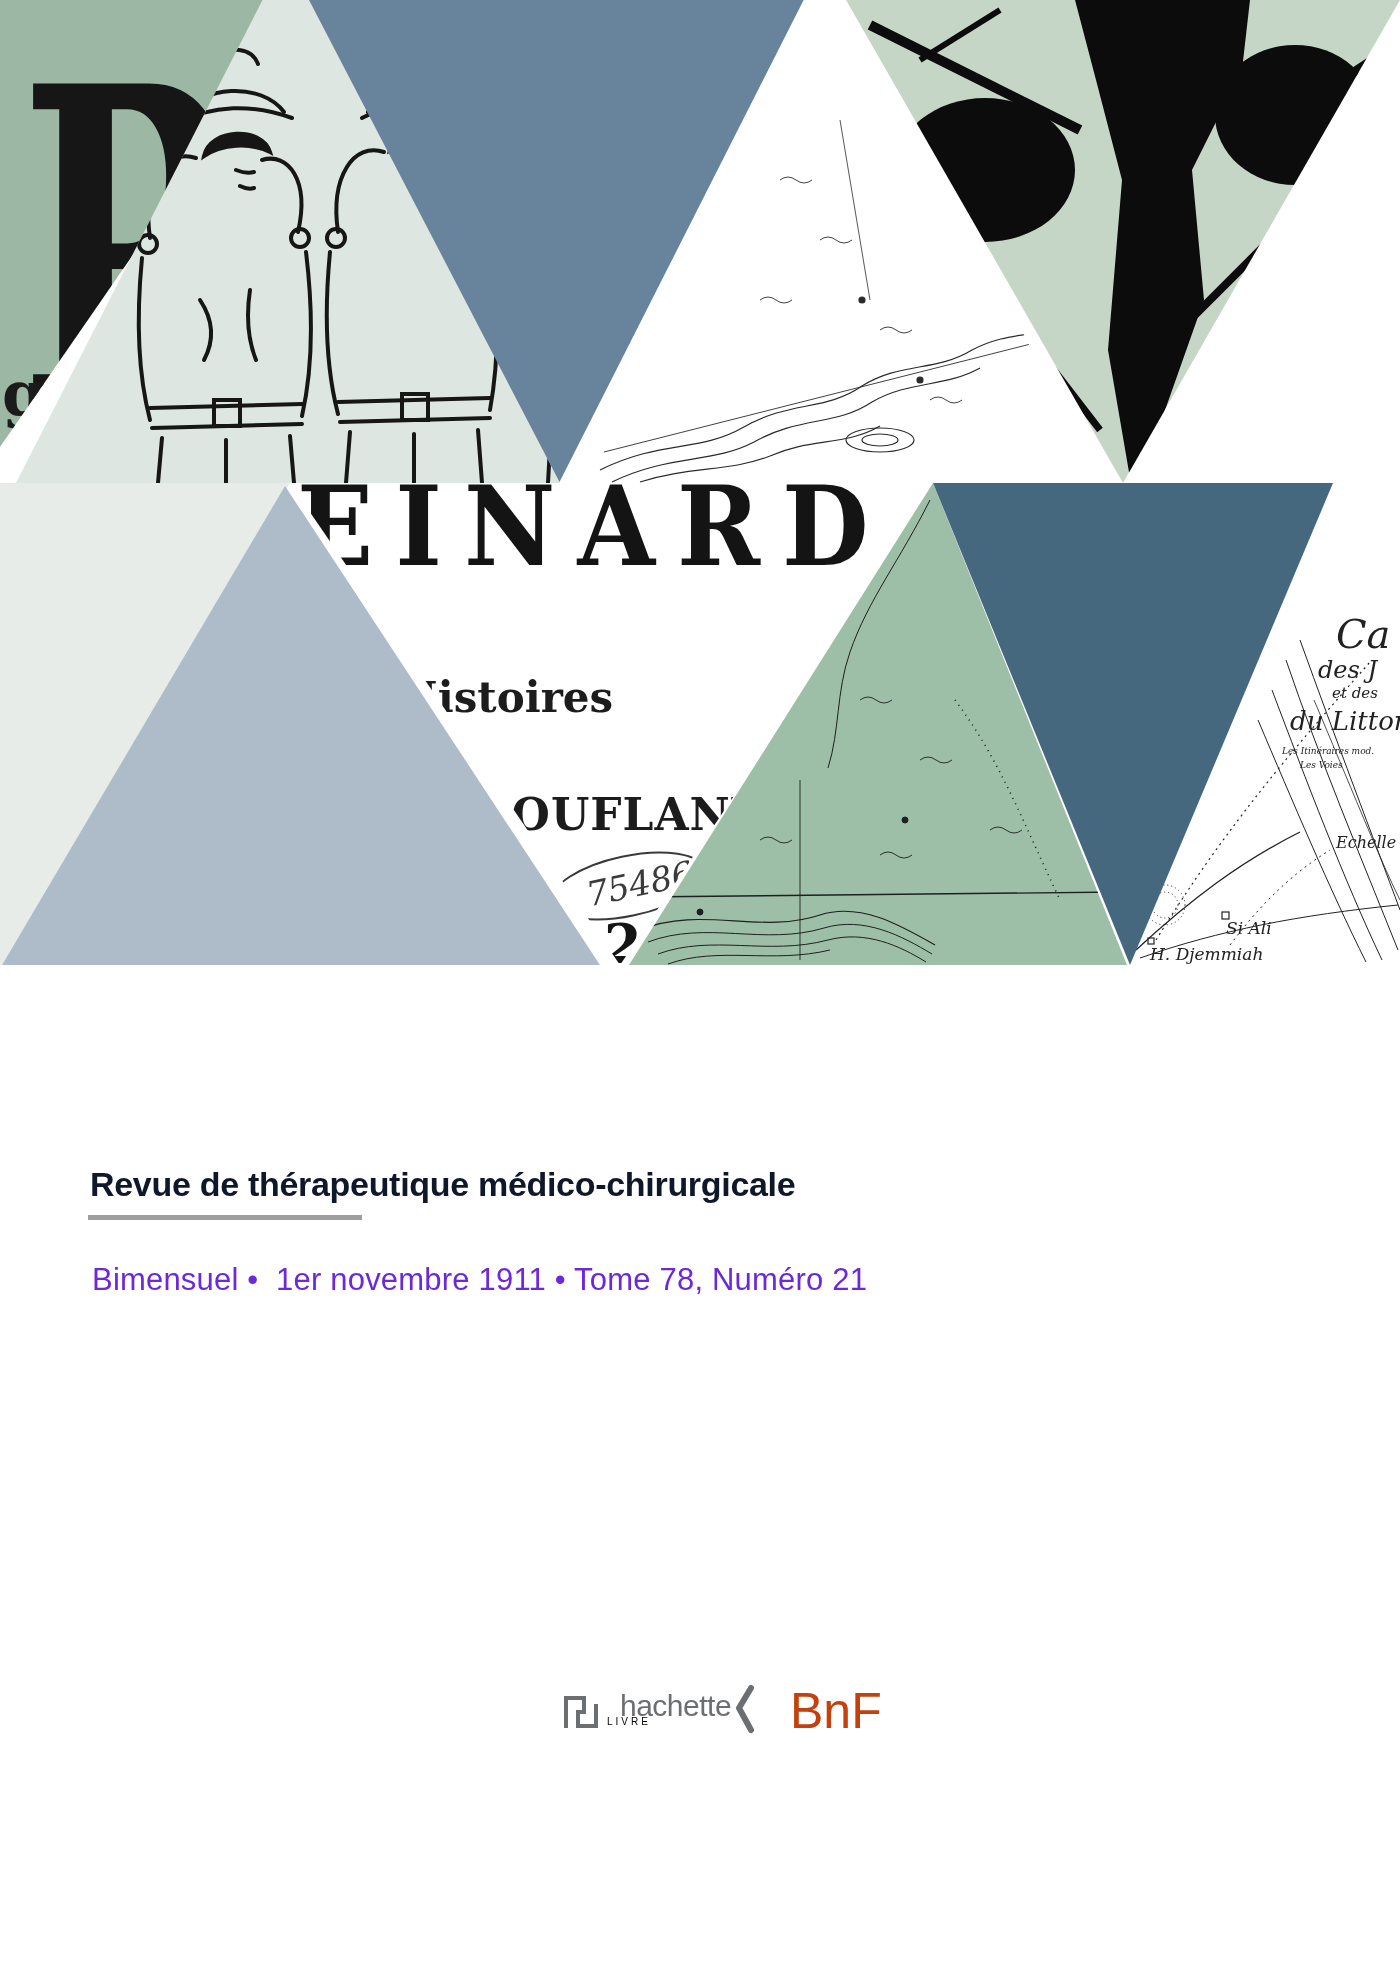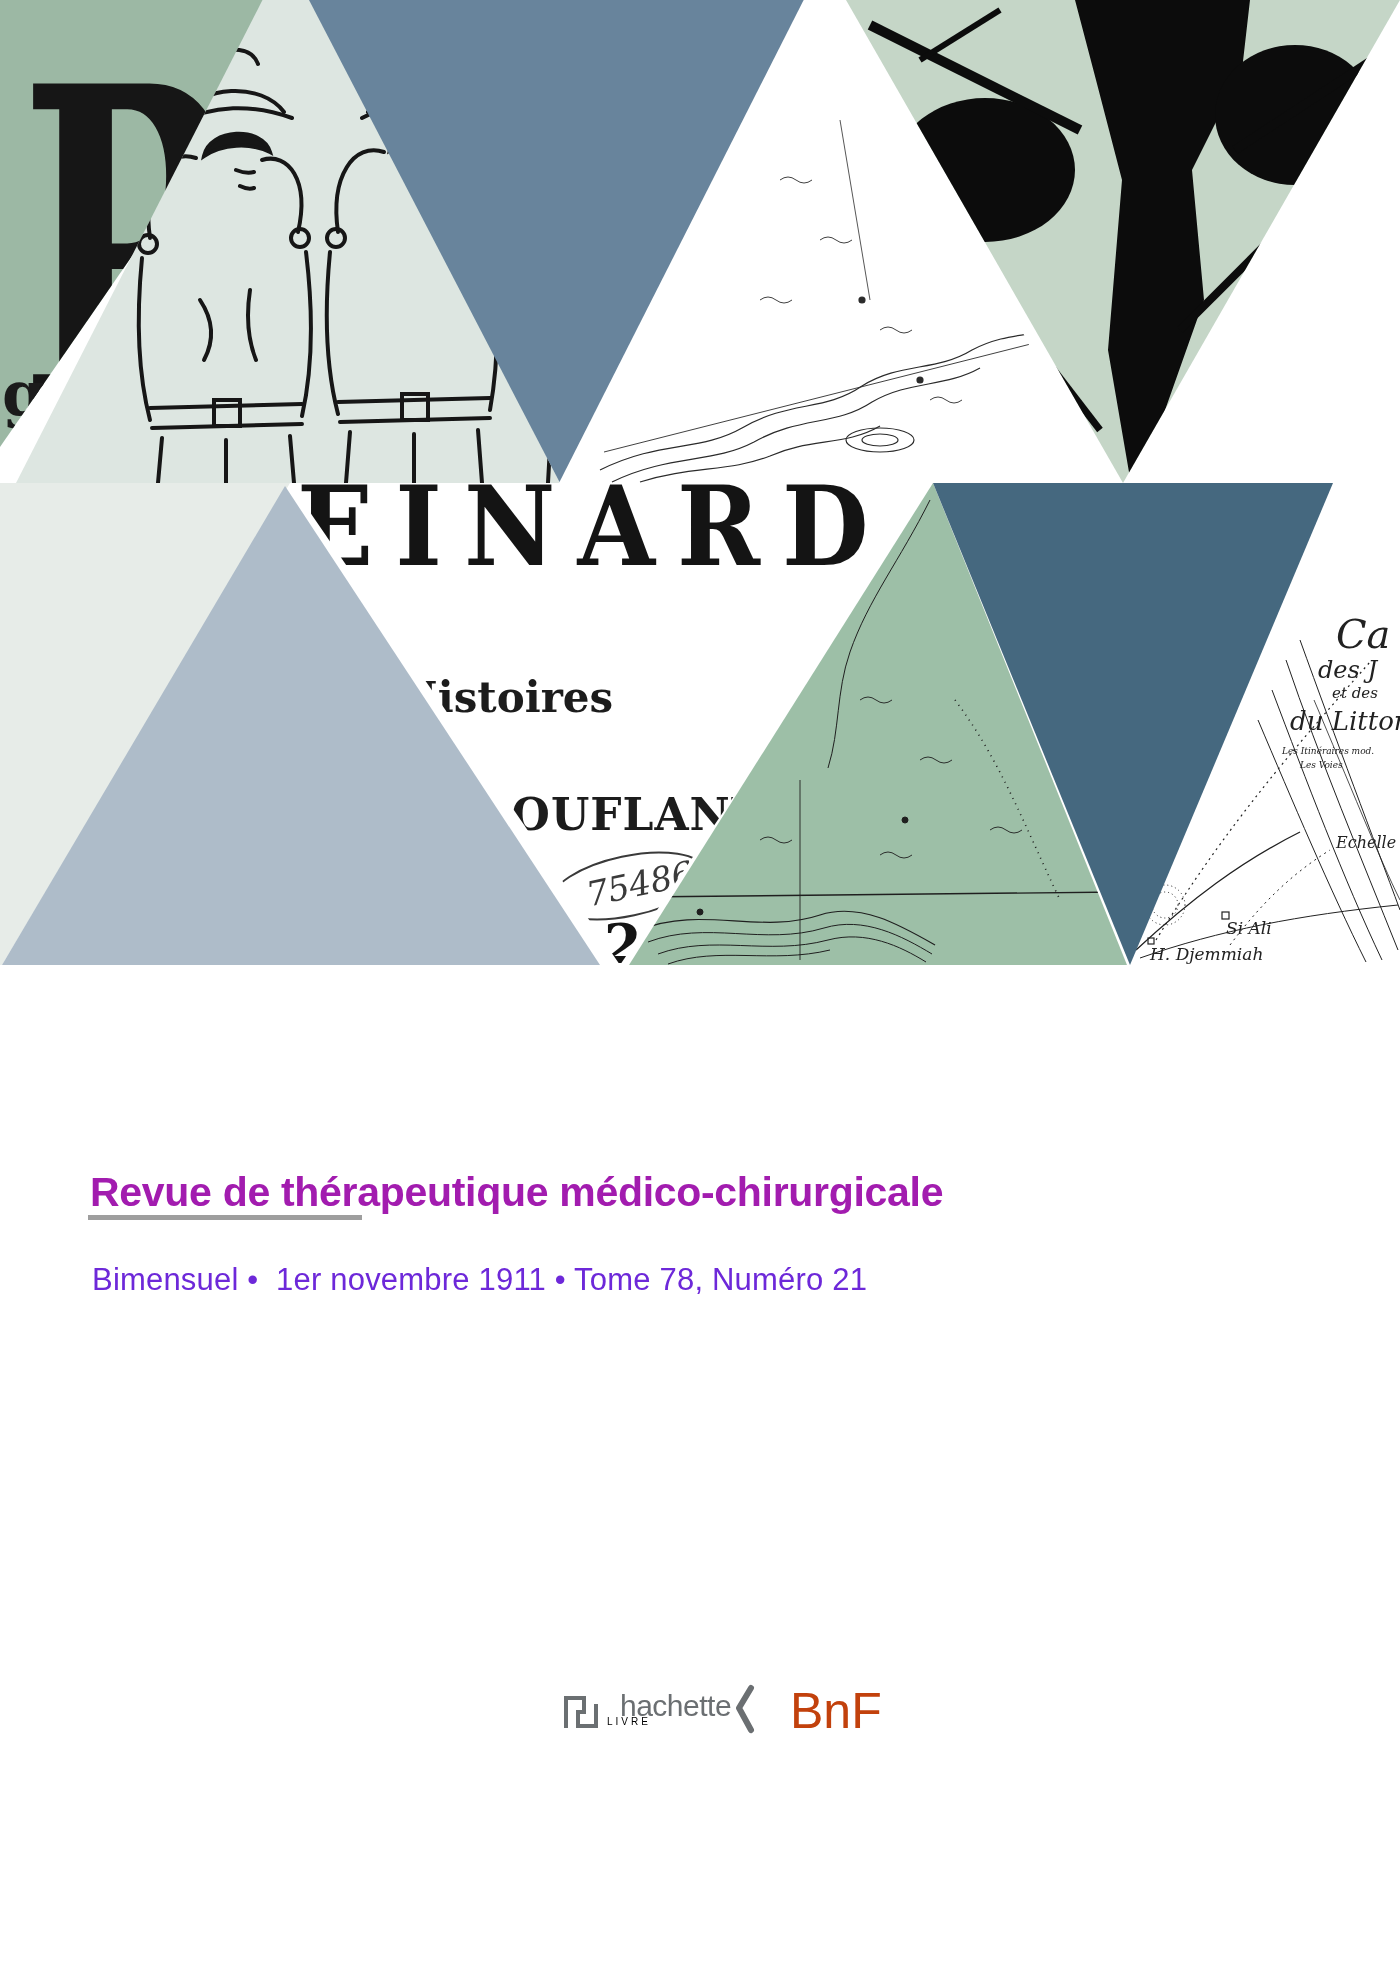--- a/index.html
+++ b/index.html
@@ -1,18 +1,18 @@
 <!DOCTYPE html>
 <html><head>
 <meta charset="utf-8">
 <style>
   html,body{margin:0;padding:0;background:#fff;}
   body{width:1400px;height:1980px;position:relative;font-family:"Liberation Sans",sans-serif;overflow:hidden;}
   .band{position:absolute;left:0;top:0;width:1400px;height:965px;}
-  .title{position:absolute;left:90px;top:1142px;width:1200px;font-size:41px;font-weight:bold;color:#a21caf;letter-spacing:-0.3px;}
+  .title{position:absolute;left:90px;top:1142px;width:1200px;font-size:34px;font-weight:bold;color:#0f172a;letter-spacing:-0.3px;}
   .rule{position:absolute;left:88px;top:1215px;width:274px;height:5px;background:#9e9e9e;}
   .subtitle{position:absolute;left:92px;top:1262px;font-size:31px;color:#6d28d9;white-space:pre;letter-spacing:0.2px;}
   .logo{position:absolute;left:0;top:0;width:1400px;height:1980px;pointer-events:none;}
   .logo-hachette{position:absolute;left:620px;top:1691px;font-size:30px;color:#6b6f72;letter-spacing:-0.5px;line-height:1;}
   .logo-livre{position:absolute;left:607px;top:1717px;font-size:10px;color:#000000;letter-spacing:3px;line-height:1;}
   .logo-bnf{position:absolute;left:764px;top:1686px;font-size:50px;font-weight:400;color:#c2410c;line-height:1;letter-spacing:0px;margin-left:26px;}
   .hicon{position:absolute;left:562px;top:1694px;}
   .bnfbracket{position:absolute;left:734px;top:1684px;}
   svg text{font-family:"DejaVu Serif","Liberation Serif",serif;}
 </style>

